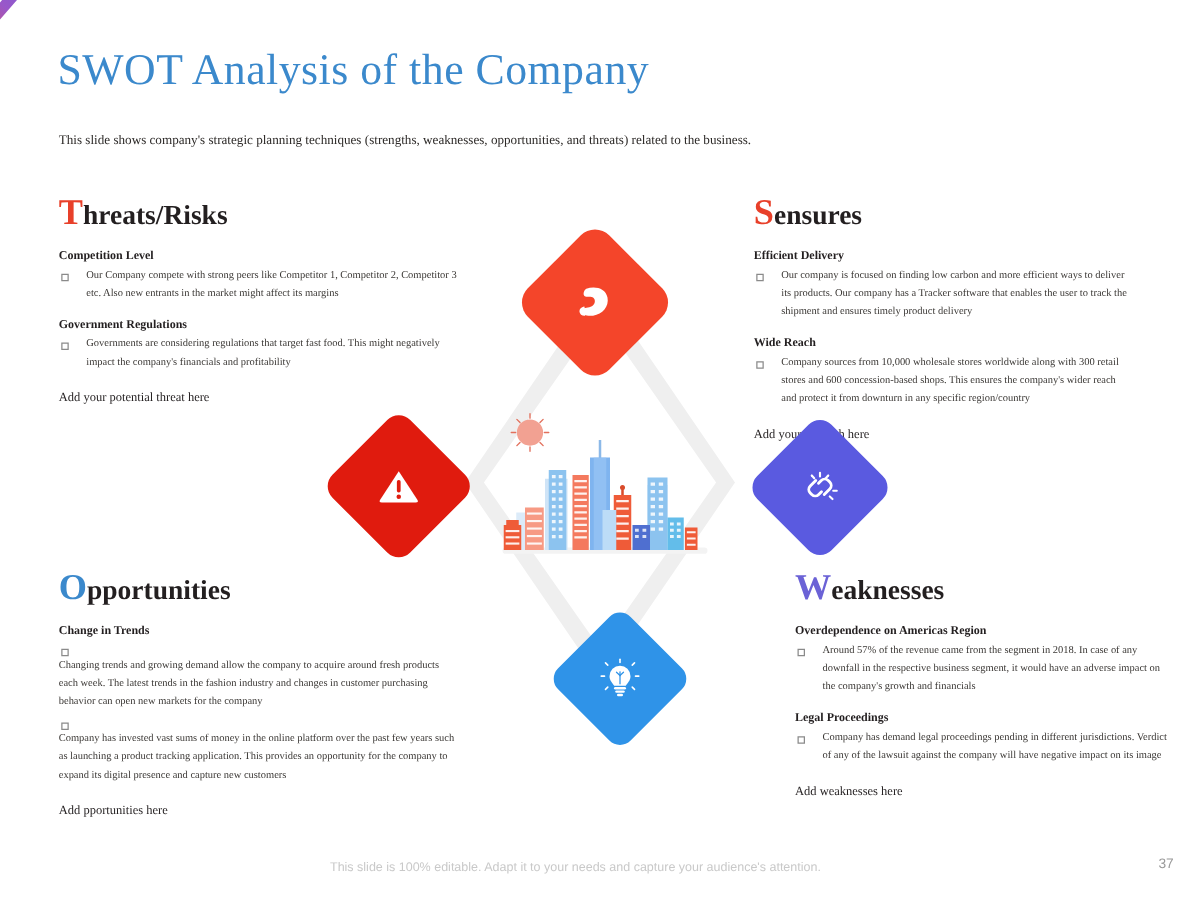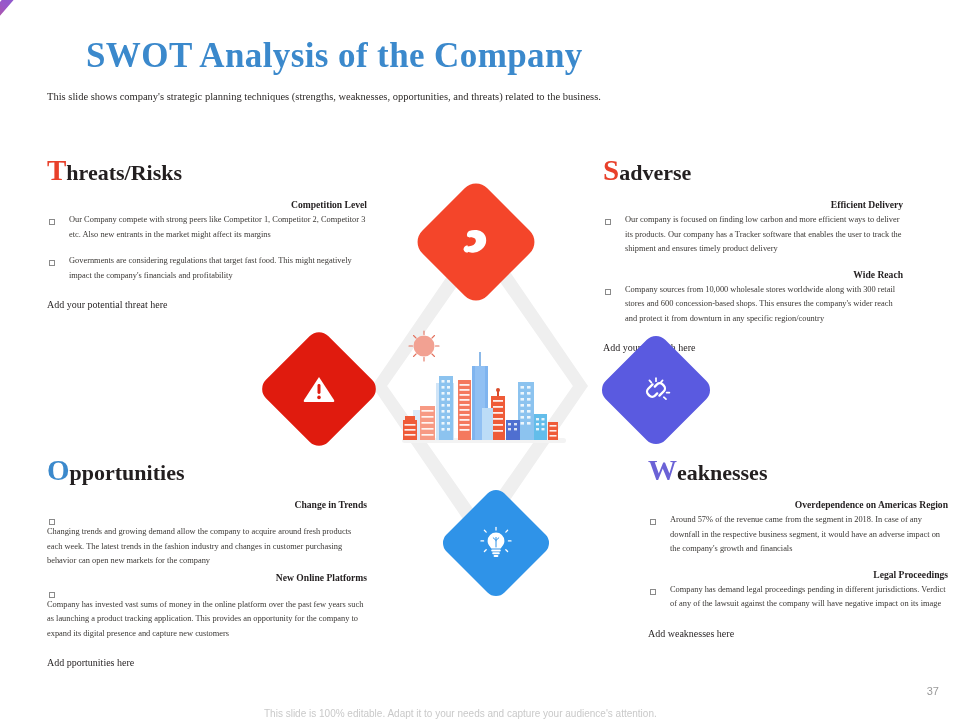--- a/index.html
+++ b/index.html
@@ -31,40 +31,39 @@
     background: linear-gradient(180deg, #6f5fd6 0%, #9a57c9 38%, #e0504c 78%, #f2543d 100%);
   }
   .stripe-1 { left: 8px; }
   .stripe-2 { left: 26px; }
 
   
   .page-title {
     position: absolute;
     left: 46px; top: 36px;
     font-size: 35px;
-    font-weight: 700;
+    font-weight: 400;
     color: #3b89cc;
     letter-spacing: .4px;
     white-space: nowrap;
-    margin-left: 40px;
   }
   .page-subtitle {
     position: absolute;
-    left: 47px; top: 91px;
+    left: 47px; top: 107px;
     font-size: 10.5px;
     color: #2d2a28;
     white-space: nowrap;
   }
 
   
   .quad { position: absolute; }
   .quad-tl { left: 47px;  top: 155px; width: 320px; }
   .quad-tr { left: 603px; top: 155px; width: 300px; }
   .quad-bl { left: 47px;  top: 455px; width: 320px; }
-  .quad-br { left: 636px; top: 455px; width: 300px; margin-left: 12px; }
+  .quad-br { left: 636px; top: 455px; width: 300px; }
 
   .quad-heading {
     font-size: 22px;
     font-weight: 700;
     color: #231f20;
     margin: 0 0 14px 0;
     line-height: 1.05;
     white-space: nowrap;
   }
   .quad-heading .cap {
@@ -75,21 +74,20 @@
   .cap-strengths { color: #e8402a; }
   .cap-opps      { color: #3b89cc; }
   .cap-weak      { color: #6b62d6; }
 
   .sub-title {
     font-size: 9.6px;
     font-weight: 700;
     color: #231f20;
     margin: 0 0 2px 0;
     line-height: 1.25;
-    text-align: right;
   }
   .bullet-row {
     display: flex;
     align-items: flex-start;
     margin: 0 0 12px 0;
   }
   .bullet-mark {
     flex: 0 0 auto;
     width: 4px; height: 4px;
     border: 1px solid #8a8a8a;
@@ -190,21 +188,21 @@
   
   .city-illustration {
     position: absolute;
     left: 398px; top: 328px;
     width: 172px; height: 122px;
   }
 
   
   .footer-note {
     position: absolute;
-    left: 264px; bottom: 1px;
+    left: 264px; bottom: 20px;
     font-size: 10px;
     color: #c9c9c9;
     font-family: "Liberation Sans", sans-serif;
     white-space: nowrap;
   }
   .page-number {
     position: absolute;
     right: 21px; bottom: 23px;
     font-size: 11px;
     color: #9a9a9a;
@@ -226,31 +224,32 @@
   <div class="quad-heading">
     <span class="cap cap-threats">T</span><span>hreats/Risks</span>
   </div>
 
   <div class="sub-title">Competition Level</div>
   <div class="bullet-row">
     <span class="bullet-mark"></span>
     <span class="bullet-text">Our Company compete with strong peers like Competitor 1, Competitor 2, Competitor 3 etc. Also new entrants in the market might affect its margins</span>
   </div>
 
+  <div class="sub-title">Government Regulations</div>
   <div class="bullet-row">
     <span class="bullet-mark"></span>
     <span class="bullet-text">Governments are considering regulations that target fast food. This might negatively impact the company's financials and profitability</span>
   </div>
 
   <div class="add-line">Add your potential threat here</div>
 </div>
 
 <div class="quad quad-tr">
   <div class="quad-heading">
-    <span class="cap cap-strengths">S</span><span>adverse</span>
+    <span class="cap cap-strengths">S</span><span>ensures</span>
   </div>
 
   <div class="sub-title">Efficient Delivery</div>
   <div class="bullet-row">
     <span class="bullet-mark"></span>
     <span class="bullet-text">Our company is focused on finding low carbon and more efficient ways to deliver its products. Our company has a Tracker software that enables the user to track the shipment and ensures timely product delivery</span>
   </div>
 
   <div class="sub-title">Wide Reach</div>
   <div class="bullet-row">
@@ -265,21 +264,20 @@
   <div class="quad-heading">
     <span class="cap cap-opps">O</span><span>pportunities</span>
   </div>
 
   <div class="sub-title">Change in Trends</div>
   <div class="bullet-row">
     <span class="bullet-mark"></span>
     <span class="bullet-text">Changing trends and growing demand allow the company to acquire around fresh products each week. The latest trends in the fashion industry and changes in customer purchasing behavior can open new markets for the company</span>
   </div>
 
-  <div class="sub-title">New Online Platforms</div>
   <div class="bullet-row">
     <span class="bullet-mark"></span>
     <span class="bullet-text">Company has invested vast sums of money in the online platform over the past few years such as launching a product tracking application. This provides an opportunity for the company to expand its digital presence and capture new customers</span>
   </div>
 
   <div class="add-line">Add pportunities here</div>
 </div>
 
 <div class="quad quad-br">
   <div class="quad-heading">

